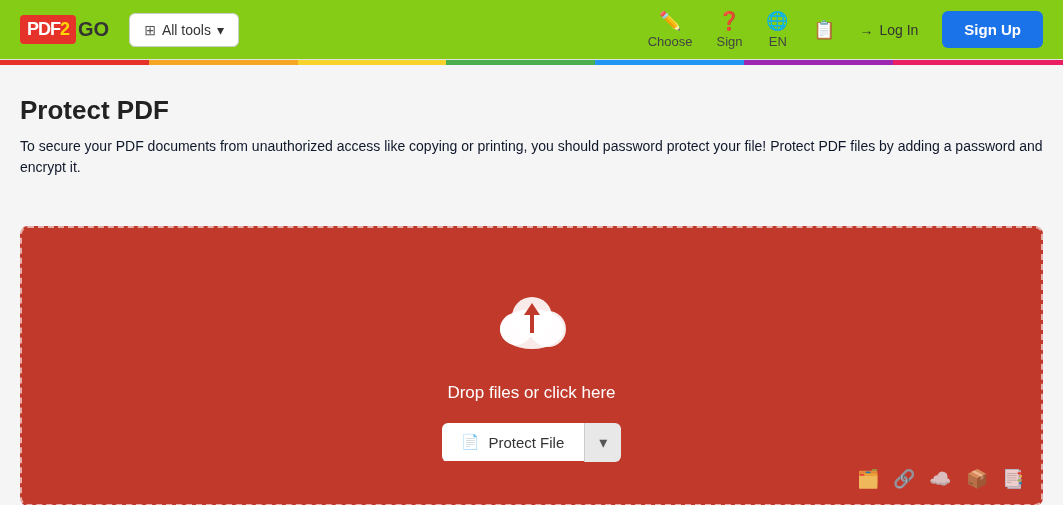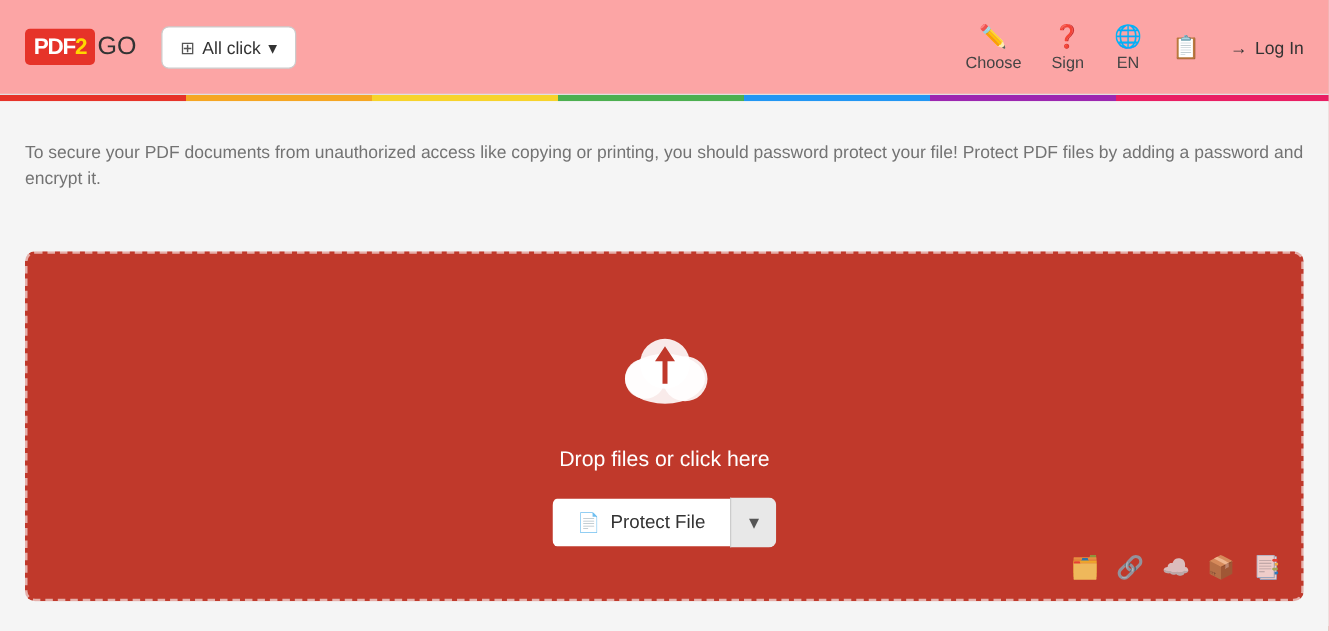--- a/index.html
+++ b/index.html
@@ -1,44 +1,44 @@
 <!DOCTYPE html>
 <html><head>
   <meta charset="utf-8">
   <style>
     * { box-sizing: border-box; margin: 0; padding: 0; }
     body { font-family: Arial, sans-serif; background: #f5f5f5; width: 1063px; }
 
     
     .header {
-      background: #fca5a5;
+      background: #84cc16;
       display: flex;
       align-items: center;
       padding: 4px 20px;
-      height: 76px;
+      height: 60px;
       border-bottom: 1px solid #e0e0e0;
     }
     .logo {
       display: flex;
       align-items: center;
       margin-right: 20px;
     }
     .logo-box {
       background: #e63329;
       color: #fff;
       font-weight: bold;
       font-size: 18px;
       padding: 4px 7px;
       border-radius: 4px;
       letter-spacing: -1px;
     }
     .logo-box span.two { color: #ffd700; }
     .logo-go {
       color: #333;
-      font-weight: normal;
+      font-weight: bold;
       font-size: 20px;
       margin-left: 2px;
     }
     .all-tools-btn {
       display: flex;
       align-items: center;
       gap: 6px;
       padding: 8px 14px;
       border: 1px solid #ccc;
       border-radius: 6px;
@@ -106,21 +106,21 @@
       background: #f5f5f5;
     }
     .page-title {
       font-size: 26px;
       font-weight: bold;
       color: #222;
       margin-bottom: 10px;
     }
     .page-description {
       font-size: 14px;
-      color: #737373;
+      color: #0f172a;
       line-height: 1.5;
       margin-bottom: 12px;
       max-width: 1030px;
     }
 
     
     .drop-zone {
       background: #c0392b;
       border: 2px dashed rgba(255,255,255,0.6);
       border-radius: 8px;
@@ -206,21 +206,21 @@
 <div class="header">
   <div class="logo">
     <span class="logo-box">
       PDF<span class="two">2</span>
     </span>
     <span class="logo-go">GO</span>
   </div>
 
   <button class="all-tools-btn">
     <span class="grid-icon">⊞</span>
-    <span>All click</span>
+    <span>All tools</span>
     <span>▾</span>
   </button>
 
   <div class="header-right">
     <a class="header-nav-item">
       <span class="icon">✏️</span>
       <span>Choose</span>
     </a>
     <a class="header-nav-item">
       <span class="icon">❓</span>
@@ -230,26 +230,28 @@
       <span class="icon">🌐</span>
       <span>EN</span>
     </a>
     <a class="header-nav-item">
       <span class="icon">📋</span>
     </a>
     <button class="login-btn">
       <span>→</span>
       <span>Log In</span>
     </button>
+    <button class="signup-btn">Sign Up</button>
   </div>
 </div>
 
 <div class="rainbow-bar"></div>
 
 <div class="page-content">
+  <h1 class="page-title">Protect PDF</h1>
   <p class="page-description">To secure your PDF documents from unauthorized access like copying or printing, you should password protect your file! Protect PDF files by adding a password and encrypt it.</p>
 
   <div class="drop-zone">
 
     <div class="cloud-upload-icon">
       <svg viewBox="0 0 100 80" xmlns="http://www.w3.org/2000/svg">
 
         <path d="M78 55 C88 55 96 47 96 37 C96 27 88 19 78 19 C77 19 76 19 75 20 C72 10 63 3 52 3 C38 3 27 14 27 28 C27 29 27 30 27 31 C17 33 10 41 10 51 C10 61 18 69 28 69 L78 69 C88 69 96 62 96 52 C96 50 78 55 78 55Z" fill="none"></path>
 
         <ellipse cx="50" cy="48" rx="32" ry="20" fill="rgba(255,255,255,0.9)"></ellipse>

